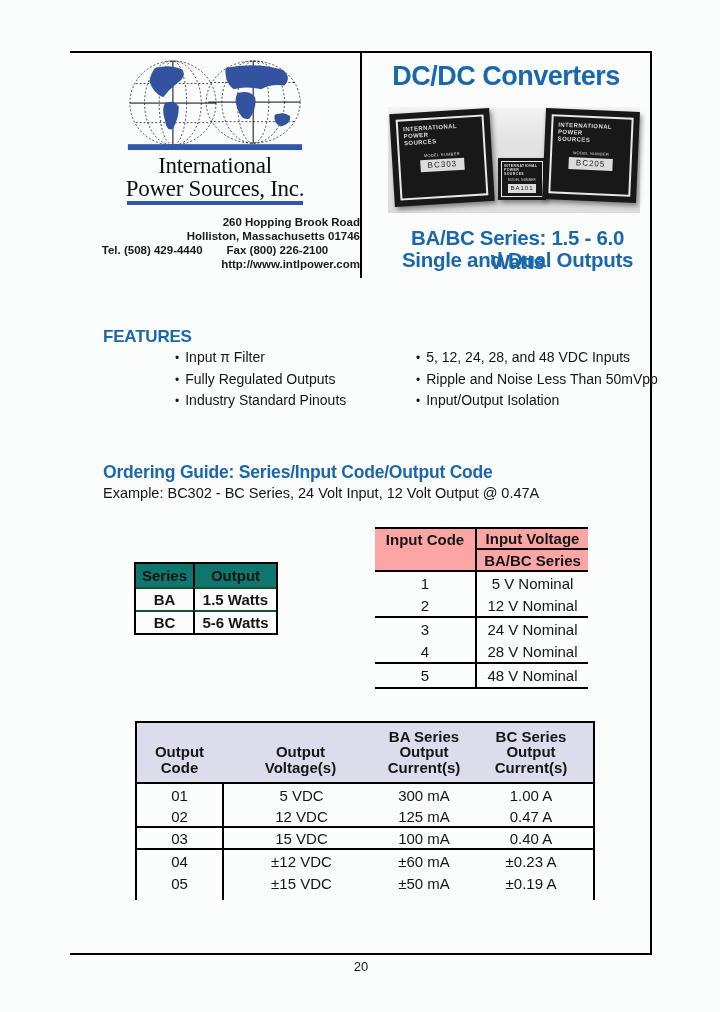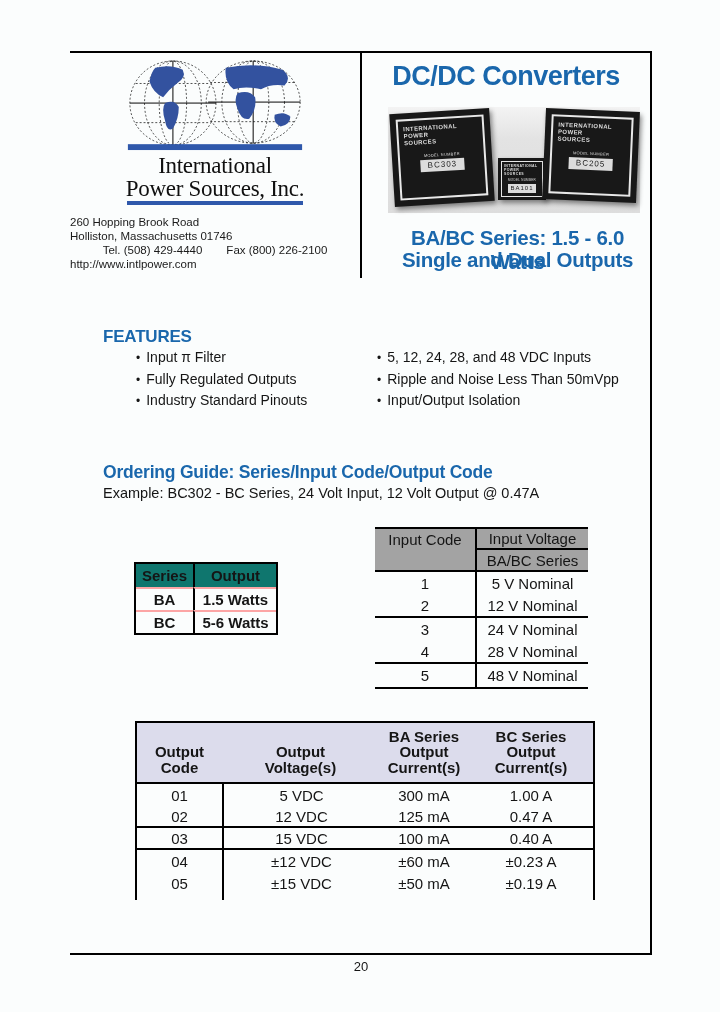--- a/index.html
+++ b/index.html
@@ -17,21 +17,21 @@
 
   
   .letterhead { position:absolute; left:70px; top:52px; width:290px; height:230px; }
   .globe-svg { position:absolute; left:57px; top:8px; width:176px; height:92px; }
   .company-line { position:absolute; left:0; width:290px; text-align:center;
     font-family:"Liberation Serif", serif; font-size:23px; font-weight:normal;
     letter-spacing:-0.3px; line-height:22px; color:#101010; }
   .company-line.l1 { top:103px; }
   .company-line.l2 { top:126px; }
   .logo-underline { position:absolute; left:57px; top:149px; width:176px; height:4px; background:#2f58ab; }
-  .addr { position:absolute; left:0; width:290px; text-align:left; font-size:11.5px; line-height:13px; color:#1a1a1a; }
+  .addr { position:absolute; left:0; width:290px; text-align:right; font-size:11.5px; line-height:13px; color:#1a1a1a;font-weight:bold; }
   .addr.a1 { top:164px; } .addr.a2 { top:178px; }
   .addr.a3 { top:192px; display:flex; justify-content:center; gap:24px; }
   .addr.a4 { top:206px; }
 
   
   .product-panel { position:absolute; left:362px; top:52px; width:284px; height:226px; }
   .pp-title { position:absolute; top:9px; width:288px; text-align:center;
     font-size:27px; font-weight:bold; color:#1a67ac; letter-spacing:-0.5px; }
   .photo { position:absolute; left:26px; top:55px; width:252px; height:106px;
     background:linear-gradient(#f3f3f3, #e3e3e3 30%, #dddddd); }
@@ -48,48 +48,48 @@
   .module-small .m-brand { font-size:3.5px; line-height:4px; margin:2px 0 0 2px; }
   .module-small .m-caption { font-size:3px; margin-top:2px; }
   .module-small .m-label { width:28px; height:9px; font-size:6px; line-height:9px; }
   .pp-sub { position:absolute; width:288px; text-align:center; font-size:20.5px;
     font-weight:bold; color:#1a67ac; letter-spacing:-0.3px;padding-left:23px; }
   .pp-sub.s1 { top:174px; } .pp-sub.s2 { top:196px; }
 
   
   .features-heading { position:absolute; left:103px; top:327px;
     font-size:17px; font-weight:bold; color:#1a67ac; letter-spacing:-0.2px; }
-  .feature-list { position:absolute; list-style:none; font-size:14px; }
+  .feature-list { position:absolute; list-style:none; font-size:14px;margin-left:39px; }
   .feature-list.fl-left  { left:136px; top:347px; }
   .feature-list.fl-right { left:377px; top:347px; }
   .feature-list li { line-height:20.7px; white-space:nowrap; }
   .bullet { font-size:12px; margin-right:6px; }
 
   
   .ordering-heading { position:absolute; left:103px; top:462px;
     font-size:17.5px; font-weight:bold; color:#1a67ac; letter-spacing:-0.2px; }
   .ordering-example { position:absolute; left:103px; top:485px; font-size:14.5px; }
 
   
   .series-table { position:absolute; left:134px; top:562px;
     display:grid; grid-template-columns:57px 83px; grid-auto-rows:23px;
     border:2px solid #000; font-size:15px; font-weight:bold; }
   .st-cell { display:flex; align-items:center; justify-content:center; }
   .st-cell.c2 { border-left:2px solid #000; }
-  .st-cell.r2, .st-cell.r3 { border-top:2px solid #fca5a5; }
+  .st-cell.r2, .st-cell.r3 { border-top:2px solid #14532d; }
   .st-cell.hdr { background:#0f766e; }
 
   
   .input-table { position:absolute; left:375px; top:527px;
     display:grid; grid-template-columns:100px 113px;
     grid-template-rows:21px 22px repeat(5, 23px);
     border-top:2px solid #000; border-bottom:2px solid #000; font-size:15px; }
   .it-cell { display:flex; align-items:center; justify-content:center; }
   .it-cell.bL { border-left:2px solid #000; }
-  .it-cell.hdr { background:#a3a3a3; font-weight:normal; }
+  .it-cell.hdr { background:#fca5a5; font-weight:bold; }
   .it-cell.uline { border-bottom:2px solid #000; }
 
   
   .output-table { position:absolute; left:135px; top:721px;
     display:grid; grid-template-columns:85px 157px 90px 124px;
     grid-template-rows:61px repeat(5, 22px) 6px;
     border:2px solid #000; border-bottom:none; font-size:15px; }
   .ot-cell { display:flex; align-items:center; justify-content:center; }
   .ot-cell.bL { border-left:2px solid #000; }
   .ot-h { background:#dcdcec; border-bottom:2px solid #000; font-weight:bold;

